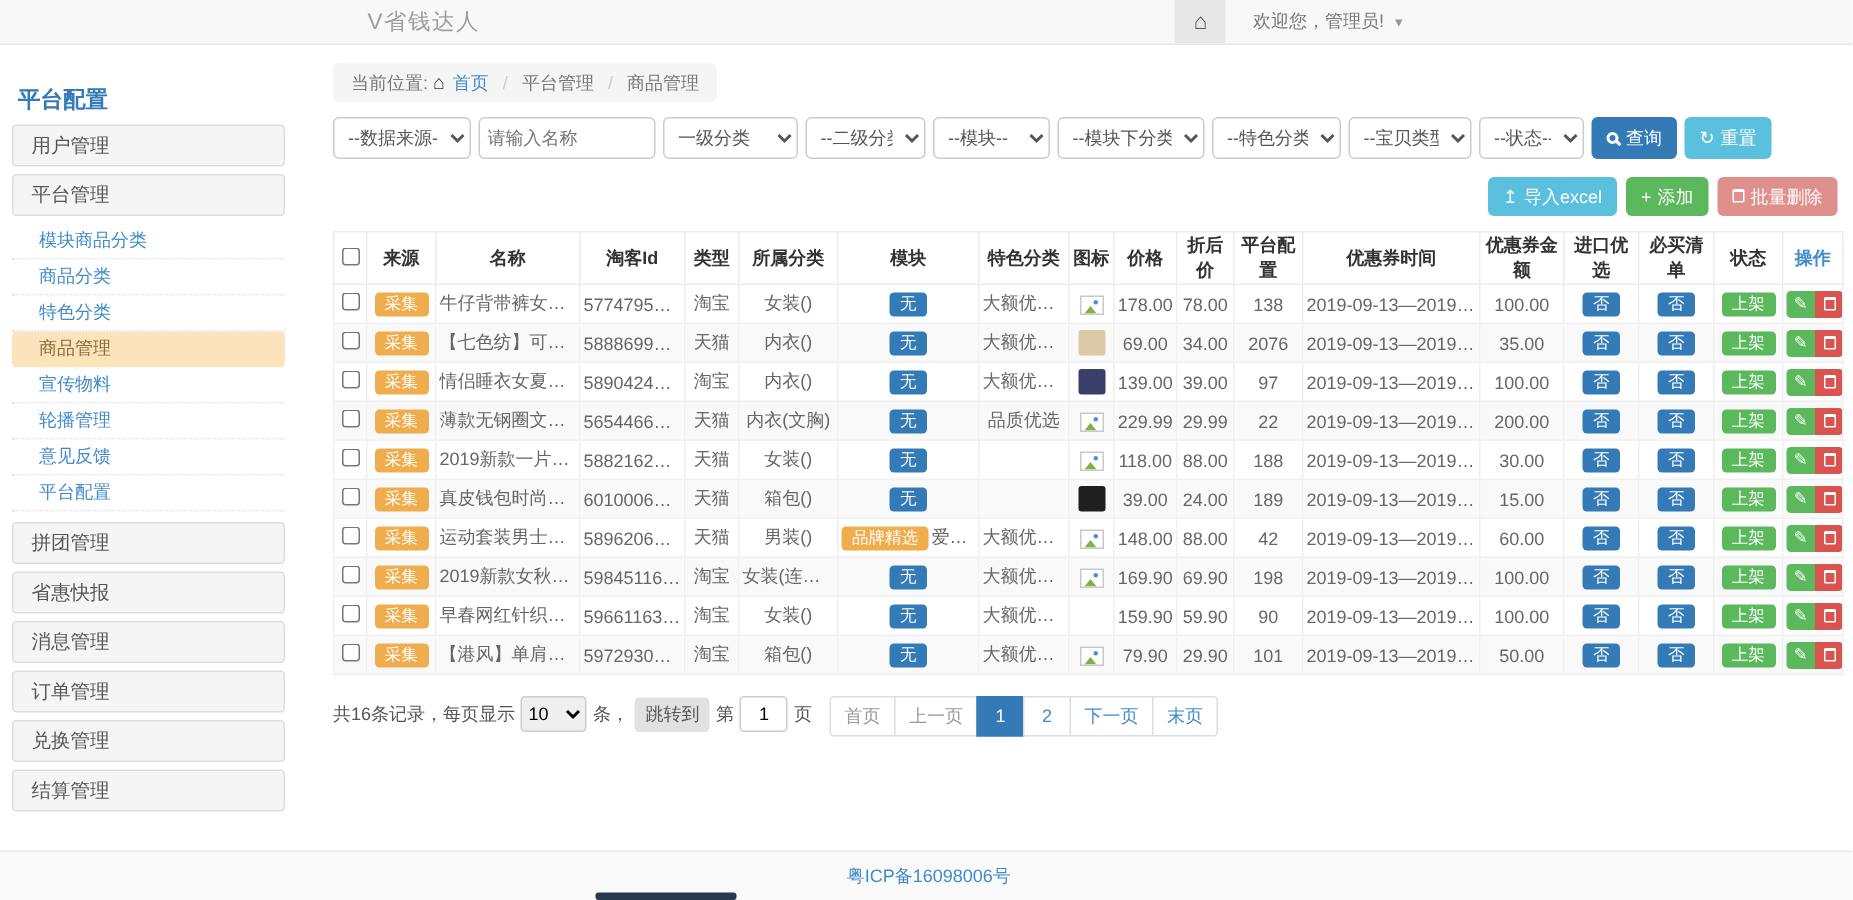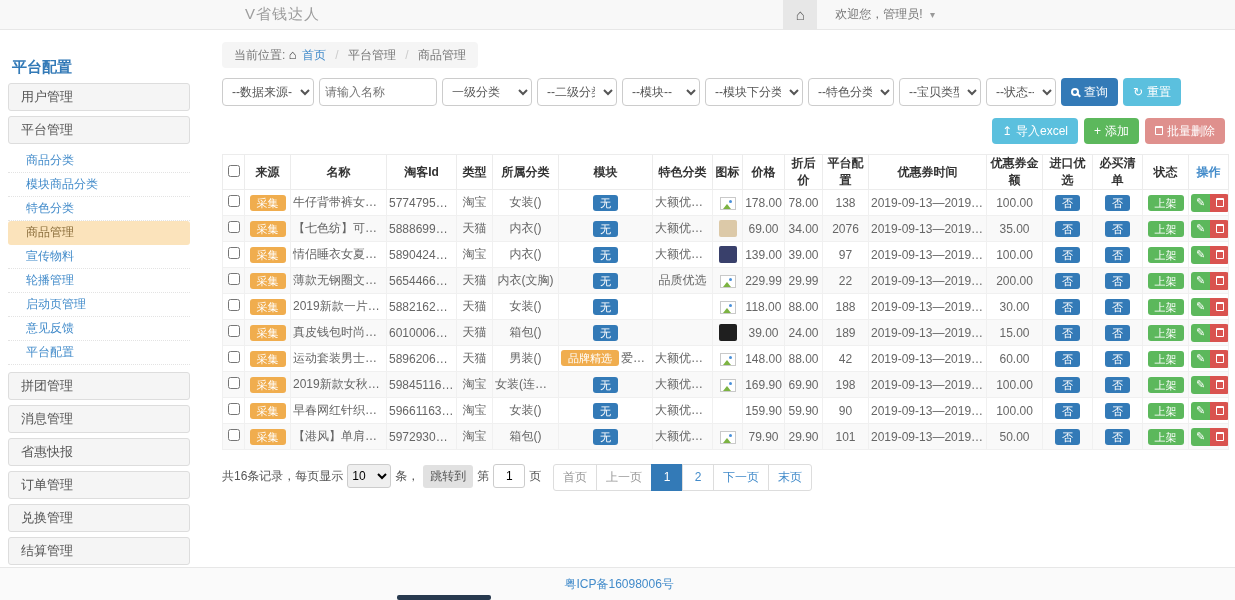--- a/index.html
+++ b/index.html
@@ -111,33 +111,32 @@
       </div>
     </div>
   </div>
 
   <div class="sidebar">
     <div class="side-title">平台配置</div>
     <div>
         <div class="side-group">用户管理</div>
         <div class="side-group">平台管理</div>
         <div class="side-sub">
+          <div class="side-sub-item">模块商品分类</div>
           <div class="side-sub-item">商品分类</div>
-          <div class="side-sub-item">模块商品分类</div>
           <div class="side-sub-item">特色分类</div>
           <div class="side-sub-item active">商品管理</div>
           <div class="side-sub-item">宣传物料</div>
           <div class="side-sub-item">轮播管理</div>
-          <div class="side-sub-item">启动页管理</div>
           <div class="side-sub-item">意见反馈</div>
           <div class="side-sub-item">平台配置</div>
         </div>
         <div class="side-group">拼团管理</div>
+        <div class="side-group">省惠快报</div>
         <div class="side-group">消息管理</div>
-        <div class="side-group">省惠快报</div>
         <div class="side-group">订单管理</div>
         <div class="side-group">兑换管理</div>
         <div class="side-group">结算管理</div>
       </div>
   </div>
 
   <div class="main">
 
     <div class="breadcrumb">
       <span>当前位置:</span>

